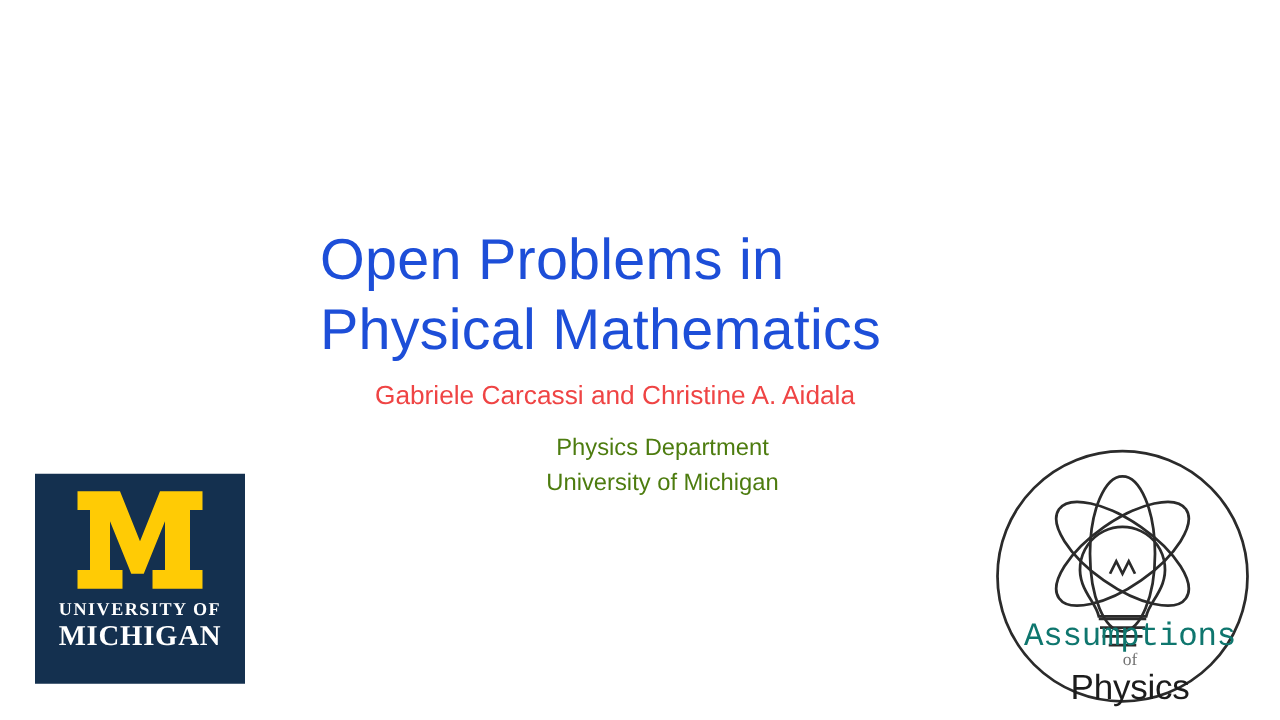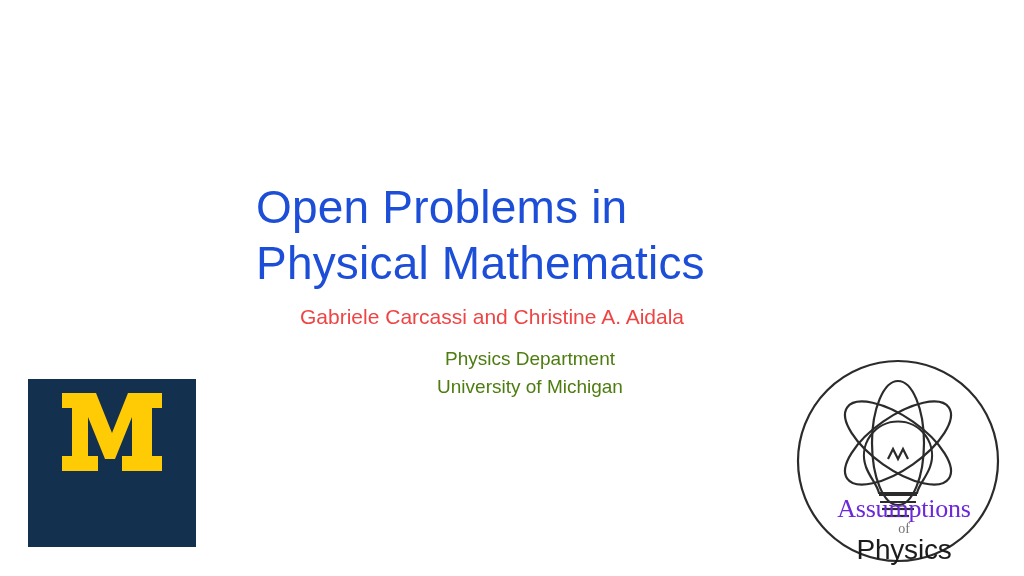--- a/index.html
+++ b/index.html
@@ -104,23 +104,23 @@
     height: 212px;
   }
   .aop-logo svg { display: block; }
 
   .aop-word-assumptions {
     position: absolute;
     left: 804px;
     top: 494px;
     width: 200px;
     text-align: center;
-    font-family: Liberation Serif, serif;
+    font-family: Liberation Mono, monospace;
     font-size: 26px;
-    color: #6d28d9;
+    color: #0f766e;
     letter-spacing: -0.2px;
   }
   .aop-word-of {
     position: absolute;
     left: 804px;
     top: 521px;
     width: 200px;
     text-align: center;
     font-family: "Liberation Serif", serif;
     font-size: 14px;
@@ -148,20 +148,24 @@
 
 <div class="affiliation">Physics Department
 University of Michigan</div>
 
 <div class="um-logo">
   <div class="um-block-m">
     <svg viewBox="0 0 104 86" width="104" height="86" aria-hidden="true">
       <path d="M2 4 H36 L52 44 L68 4 H102 V19 H92 V67 H102 V82 H62 V67 H72 V28 L55 70 H45 L28 28 V67 H38 V82 H2 V67 H12 V19 H2 Z" fill="#FFCB05"></path>
     </svg>
   </div>
+  <div class="um-logo-text">
+    <span class="l1">UNIVERSITY OF</span>
+    <span class="l2">MICHIGAN</span>
+  </div>
 </div>
 
 <div class="aop-logo">
   <svg viewBox="0 0 212 212" width="212" height="212" aria-hidden="true">
     <g fill="none" stroke="#2B2B2B" stroke-width="2.2">
 
       <circle cx="106" cy="106" r="100"></circle>
 
       <ellipse cx="106" cy="88" rx="62" ry="26" transform="rotate(35 106 88)"></ellipse>
       <ellipse cx="106" cy="88" rx="62" ry="26" transform="rotate(-35 106 88)"></ellipse>

